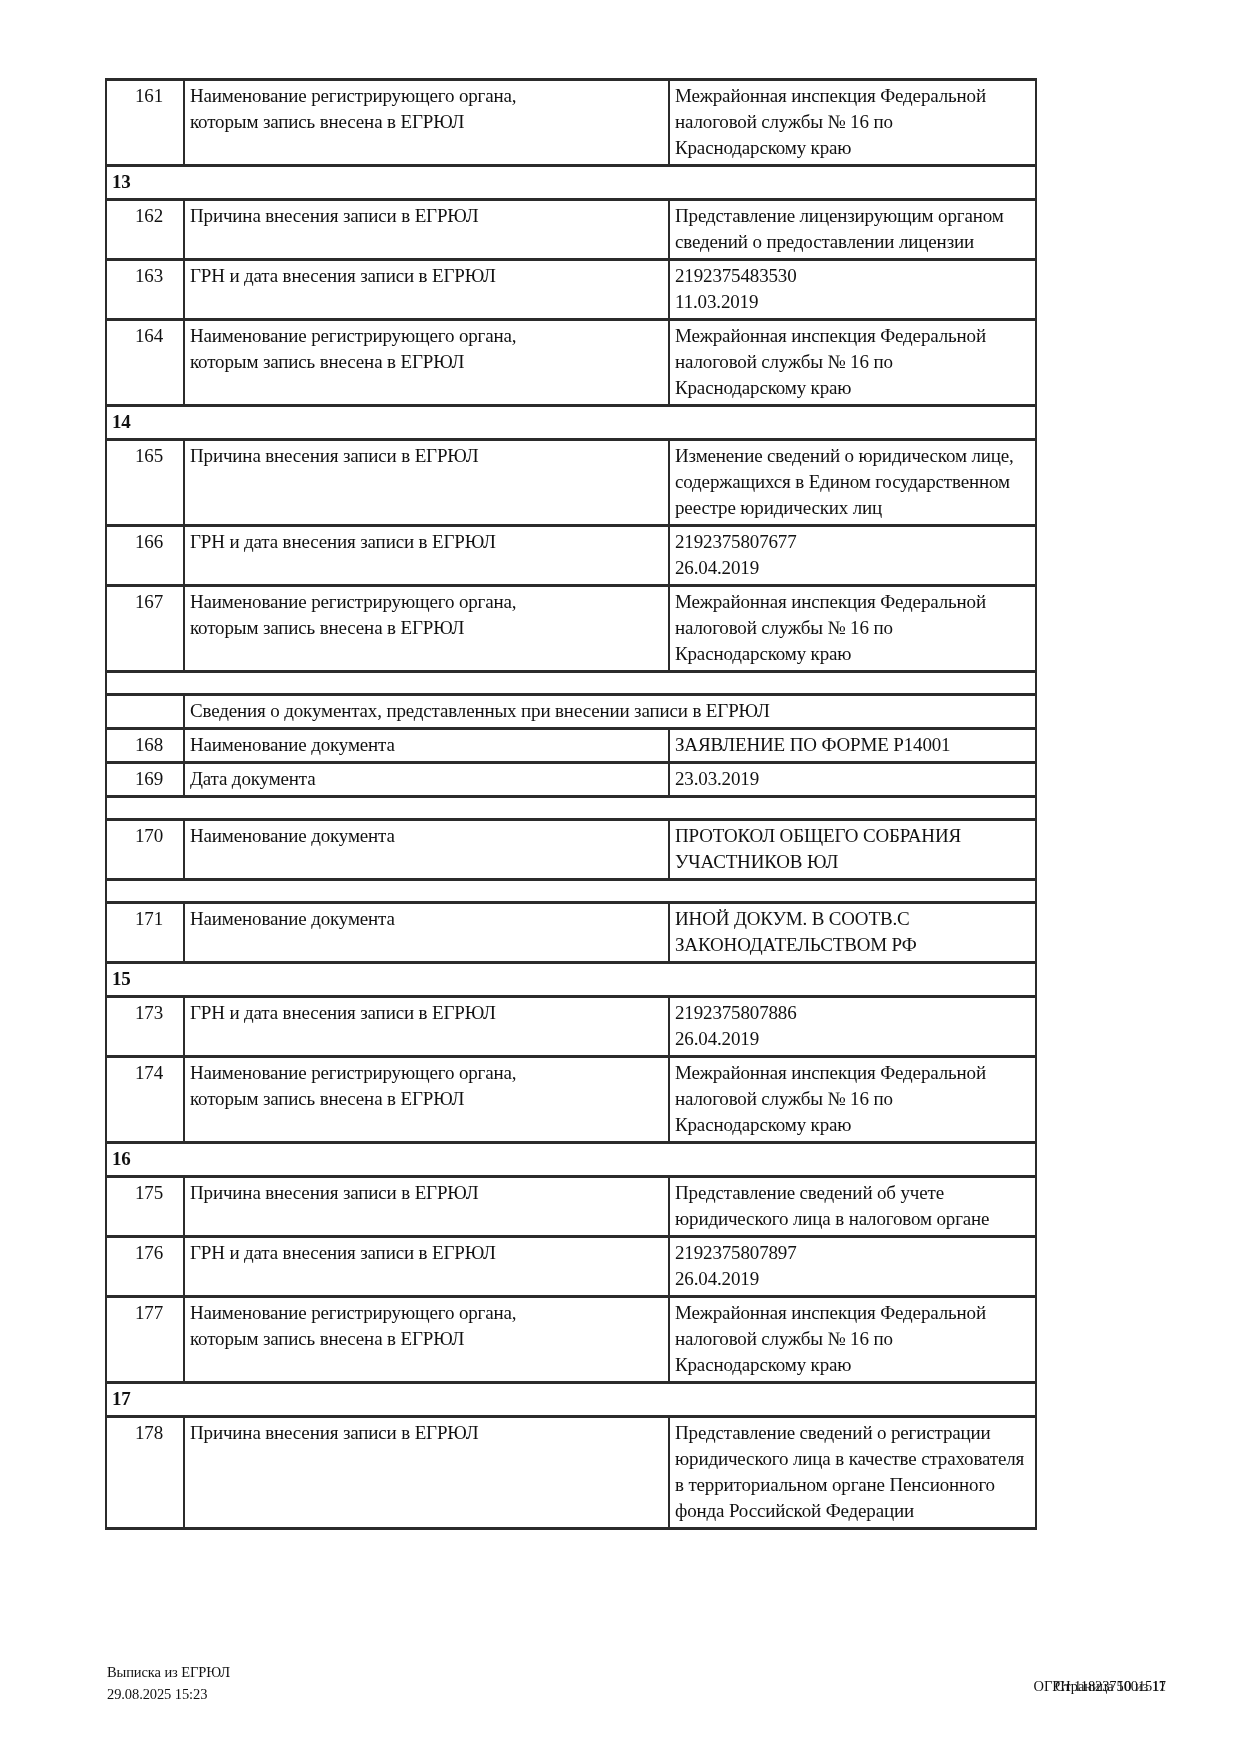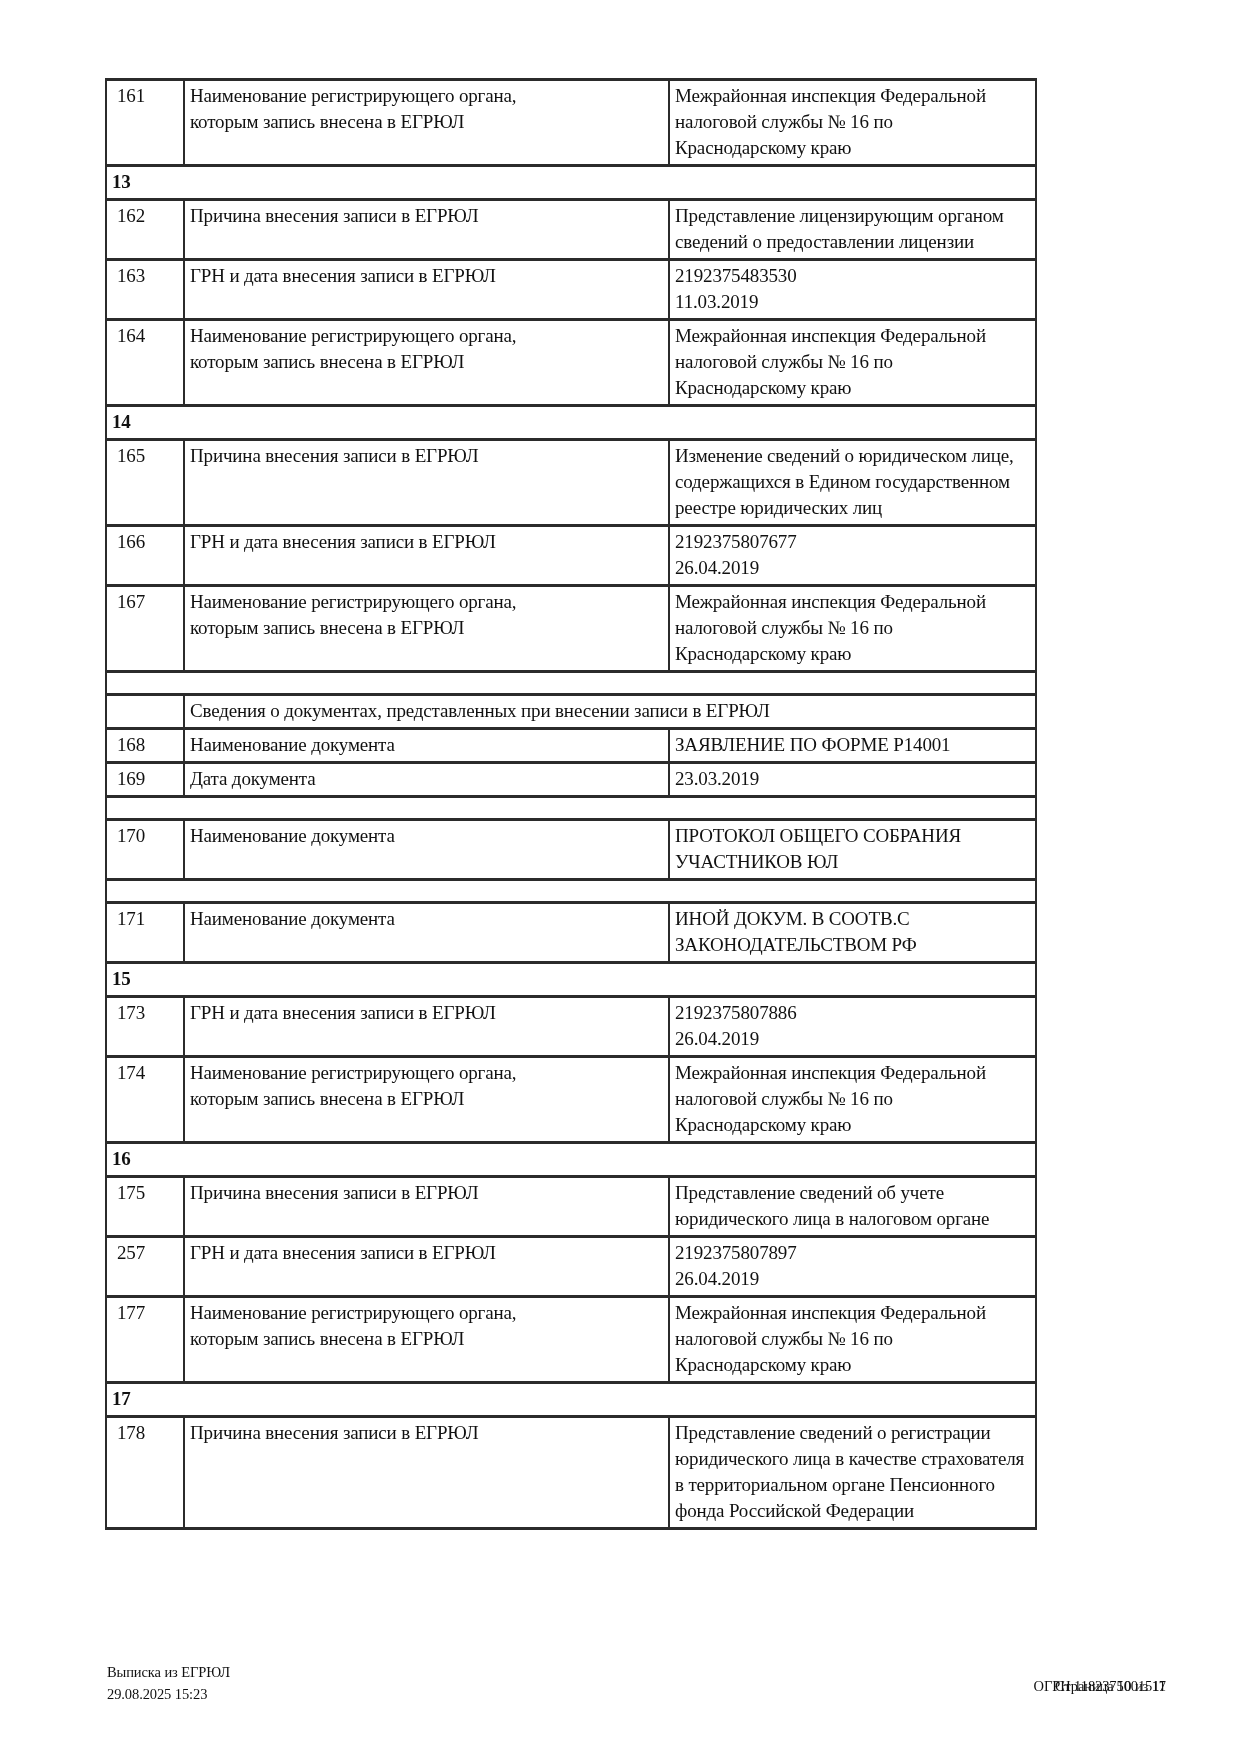--- a/index.html
+++ b/index.html
@@ -32,21 +32,21 @@
     border-bottom-width: 3px;
     vertical-align: top;
     font-size: 19px;
     line-height: 26px;
     letter-spacing: -0.15px;
     padding: 2px 4px 3px 5px;
     white-space: pre-line;
     overflow: hidden;
   }
   table.registry td.num {
-    text-align: left;
+    text-align: center;
     padding-left: 10px;
     padding-right: 2px;
   }
   table.registry td.section {
     font-weight: bold;
   }
   table.registry td.subheader {
     font-weight: normal;
   }
   table.registry tr.spacer td {
@@ -205,21 +205,21 @@
         <tr>
           <td class="section" colspan="3">16</td>
         </tr>
         <tr>
           <td class="num">175</td>
           <td class="label">Причина внесения записи в ЕГРЮЛ</td>
           <td class="value">Представление сведений об учете
 юридического лица в налоговом органе</td>
         </tr>
         <tr>
-          <td class="num">257</td>
+          <td class="num">176</td>
           <td class="label">ГРН и дата внесения записи в ЕГРЮЛ</td>
           <td class="value">2192375807897
 26.04.2019</td>
         </tr>
         <tr>
           <td class="num">177</td>
           <td class="label">Наименование регистрирующего органа,
 которым запись внесена в ЕГРЮЛ</td>
           <td class="value">Межрайонная инспекция Федеральной
 налоговой службы № 16 по

